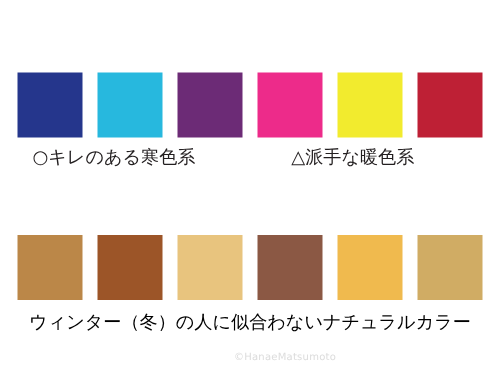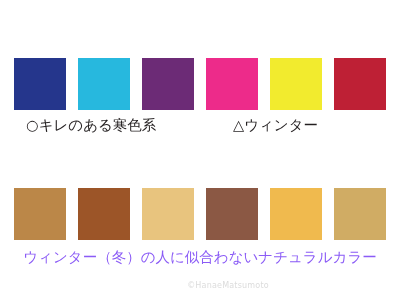--- a/index.html
+++ b/index.html
@@ -48,21 +48,21 @@
   }
   .group-label.cool { left: 26px; }
   .group-label.warm { left: 233px; }
   .caption {
     position: absolute;
     top: 248px;
     left: 0;
     width: 400px;
     text-align: center;
     font-size: 14.5px;
-    color: #8b5cf6;
+    color: #000000;
     white-space: nowrap;
     font-family: "DejaVu Sans", "Liberation Sans", sans-serif;
   }
   .watermark {
     position: absolute;
     top: 281px;
     left: 0;
     width: 400px;
     text-align: center;
     font-size: 8px;
@@ -81,21 +81,21 @@
       <div class="swatch" style="background: rgb(37, 54, 140);"></div>
       <div class="swatch" style="background: rgb(39, 184, 222);"></div>
       <div class="swatch" style="background: rgb(108, 43, 118);"></div>
       <div class="swatch" style="background: rgb(237, 43, 138);"></div>
       <div class="swatch" style="background: rgb(242, 235, 46);"></div>
       <div class="swatch" style="background: rgb(190, 32, 53);"></div>
     </div>
 
   <div class="label-row upper">
     <span class="group-label cool">○キレのある寒色系</span>
-    <span class="group-label warm">△ウィンター</span>
+    <span class="group-label warm">△派手な暖色系</span>
   </div>
 
   <div class="swatch-row bottom">
       <div class="swatch" style="background: rgb(187, 135, 72);"></div>
       <div class="swatch" style="background: rgb(156, 85, 40);"></div>
       <div class="swatch" style="background: rgb(232, 196, 126);"></div>
       <div class="swatch" style="background: rgb(139, 88, 68);"></div>
       <div class="swatch" style="background: rgb(240, 186, 78);"></div>
       <div class="swatch" style="background: rgb(208, 172, 100);"></div>
     </div>

